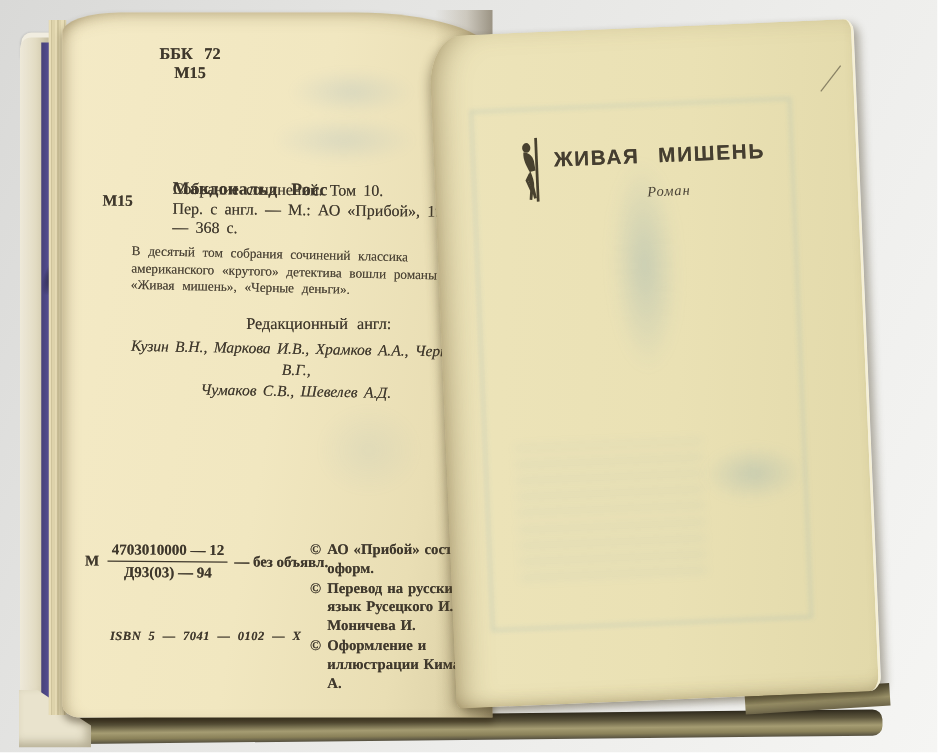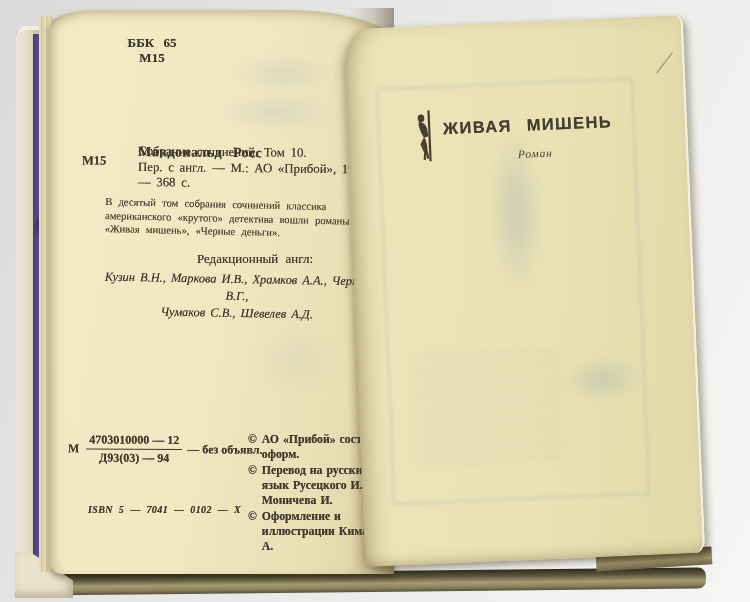--- a/index.html
+++ b/index.html
@@ -96,21 +96,21 @@
   <div class="bottom-edge"></div>
   <div class="bottom-wedge"></div>
   <div class="cover-corner-bottom"></div>
   <div class="page-stack"></div>
 
   <div class="left-page"></div>
   <div class="ghost ghost-a"></div>
   <div class="ghost ghost-b"></div>
 
   <div class="bbk ink">
-    <div style="position:relative">ББК 65</div>
+    <div style="position:relative">ББК 72</div>
     <div style="position:relative">М15</div>
   </div>
 
   <div class="entry ink">
     <span class="entry-label">М15</span>
     <div class="entry-body">
       <div class="entry-author">Макдональд Росс</div>
       <div style="position:relative">Собрание сочинений. Том 10.</div>
       <div style="position:relative">Пер. с англ. — М.: АО «Прибой», 1994. — 368 с.</div>
     </div>

